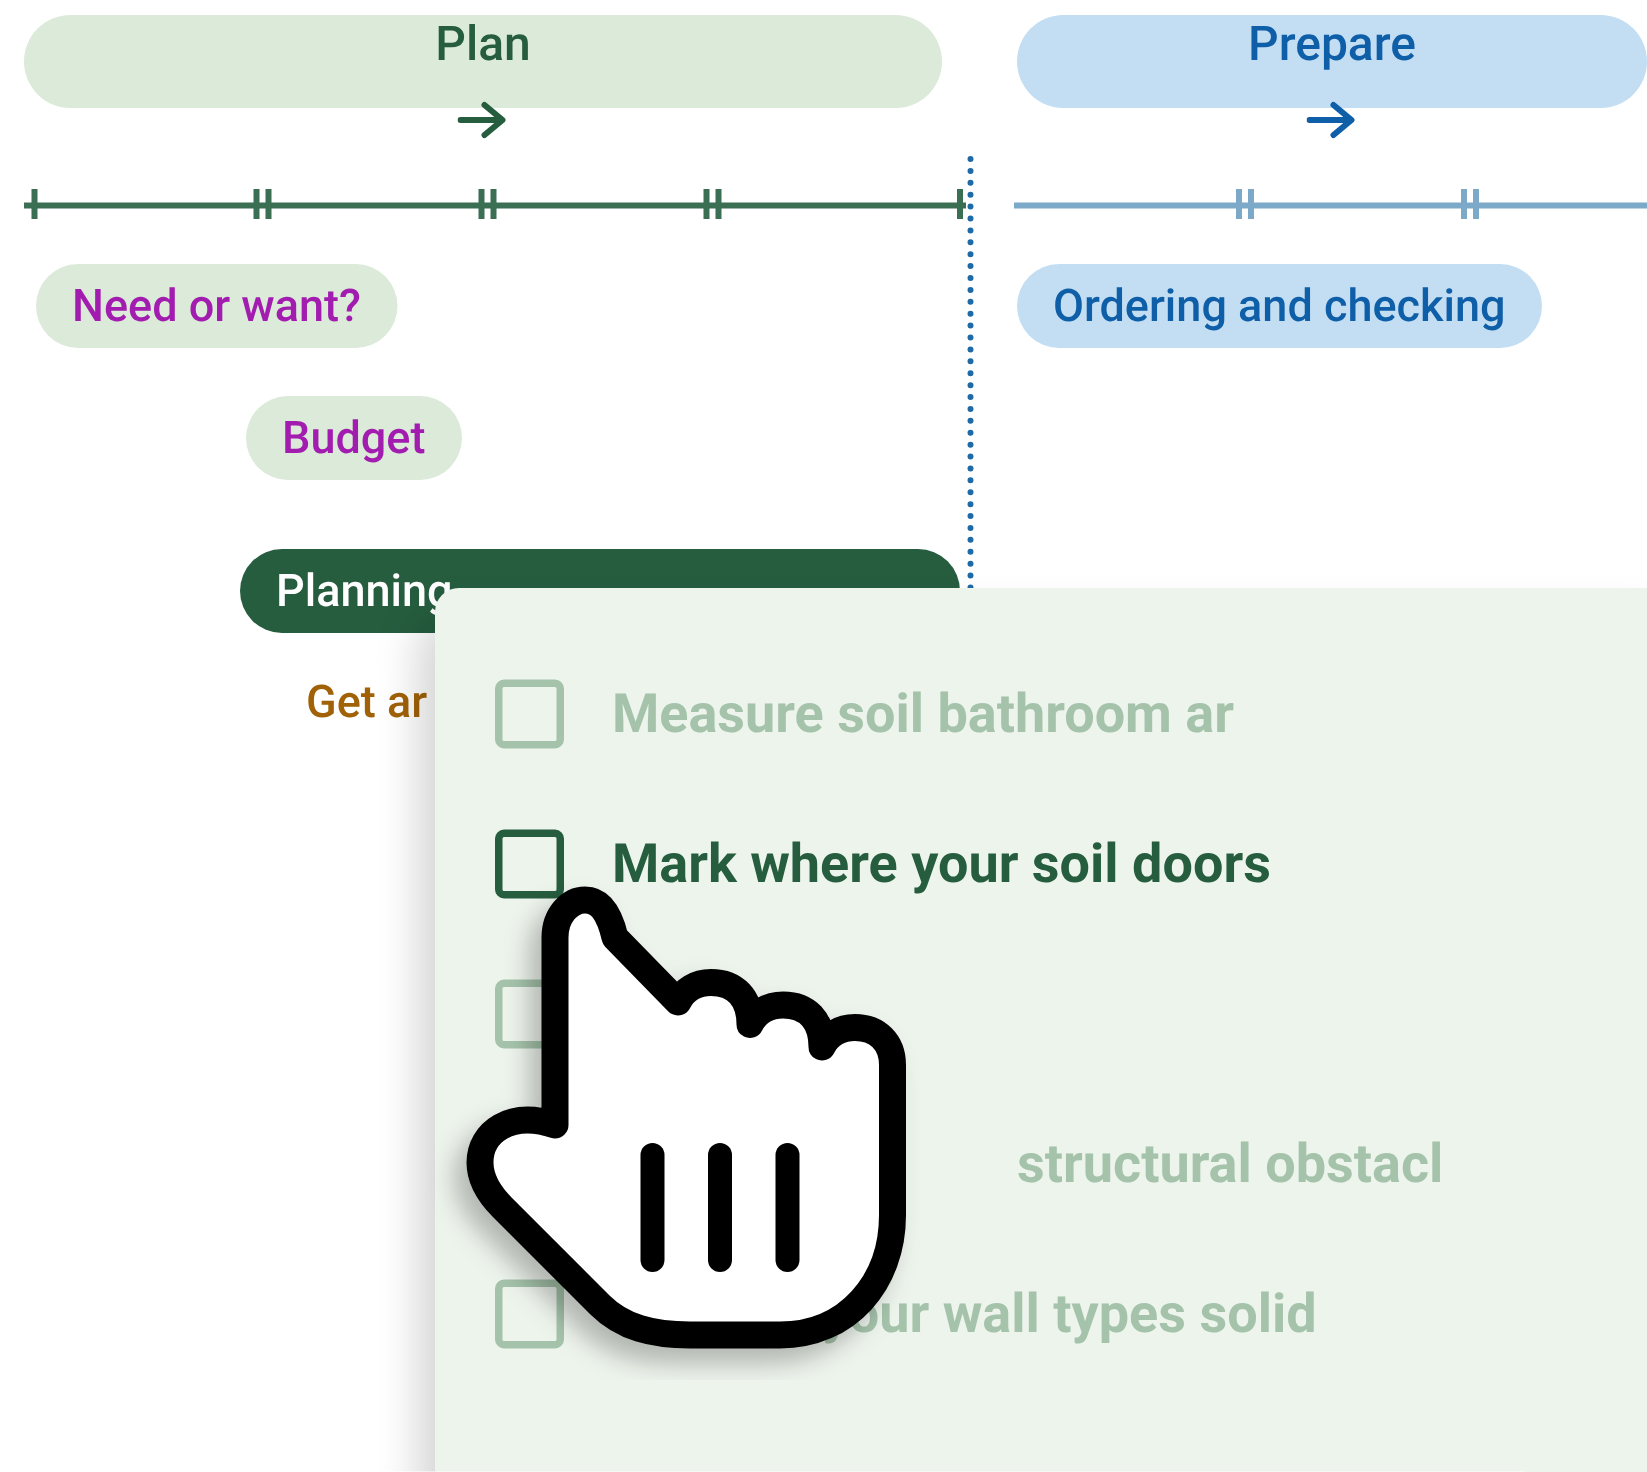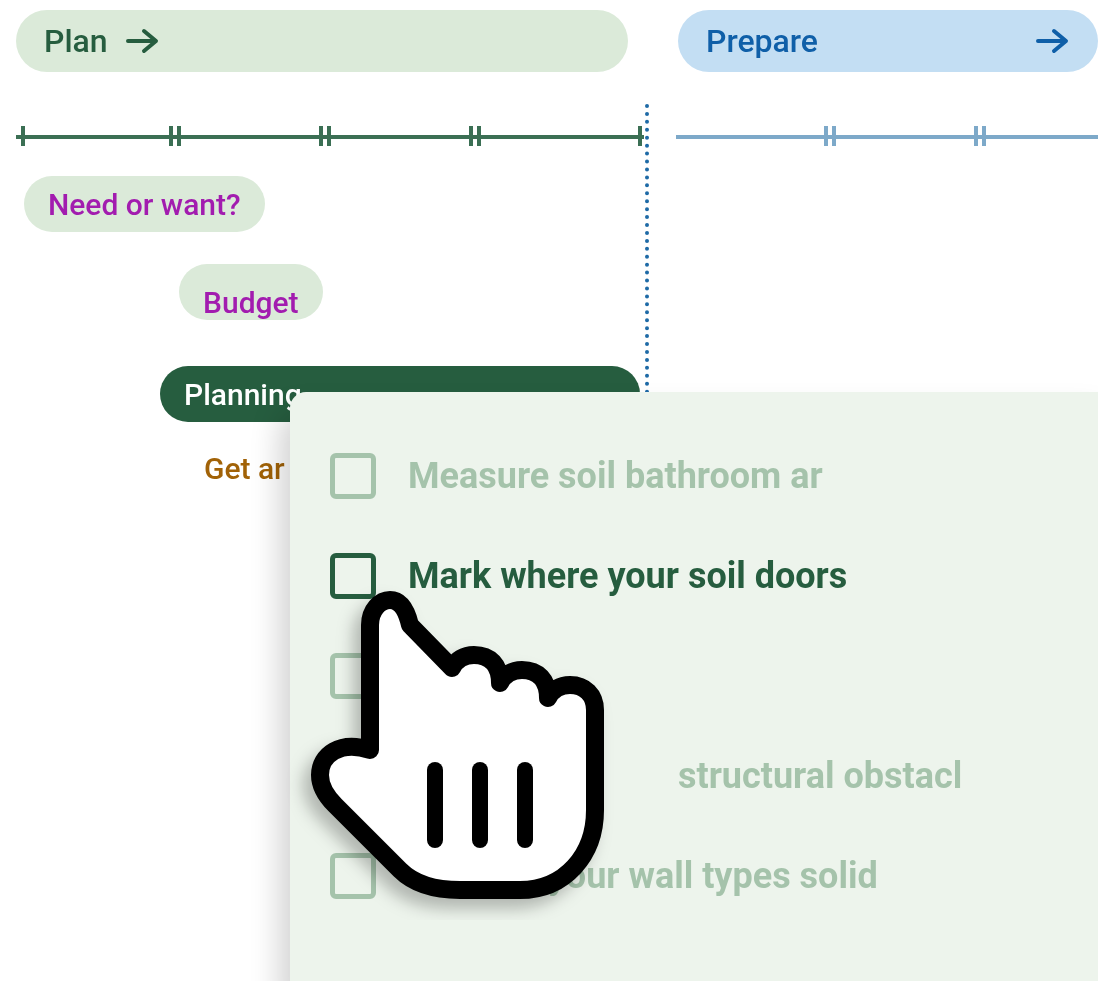--- a/index.html
+++ b/index.html
@@ -11,20 +11,21 @@
     position: absolute;
     display: inline-flex;
     align-items: center;
     height: 62px;
     border-radius: 31px;
     padding: 0 28px;
     font-size: 32px;
     font-weight: 500;
     gap: 18px;
     cursor: pointer;
+    flex-direction: column;
   }
   .phase-plan { left: 16px; top: 10px; width: 612px; background: #dbead9; color: #265d3f; justify-content: flex-start; }
   .phase-prepare { left: 678px; top: 10px; width: 420px; background: #c3def3; color: #0f5fa8; justify-content: space-between; }
   .arrow-icon { display:inline-flex; }
 
   
   .axis {
     position: absolute;
     left: 16px; right: 0;
     top: 126px;
@@ -148,28 +149,31 @@
     <div class="tick green end" style="left:615px;"></div>
     <div class="tick blue" style="left:805px;"></div>
     <div class="tick blue" style="left:955px;"></div>
   </div>
 
   <div class="vsep"></div>
 
   <div class="task-pill task-green-light" style="left:24px; top:176px;">
     <span>Need or want?</span>
   </div>
-  <div class="task-pill task-green-light" style="left:179px; top:264px;align-items:flex-end;">
+  <div class="task-pill task-green-light" style="left:164px; top:264px;">
     <span>Budget</span>
   </div>
   <div class="task-pill task-green-dark" style="left:160px; top:350px; width:480px;">
     <span>Planning</span>
   </div>
   <div class="task-pill task-green-text" style="left:180px; top:440px;">
     <span>Get ar</span>
+  </div>
+  <div class="task-pill task-blue-light" style="left:678px; top:176px;">
+    <span>Ordering and checking</span>
   </div>
 
   <div class="panel">
     <div class="check-row dim">
       <div class="checkbox"></div>
       <div class="check-label">Measure soil bathroom ar</div>
     </div>
     <div class="check-row active">
       <div class="checkbox"></div>
       <div class="check-label">Mark where your soil doors</div>

